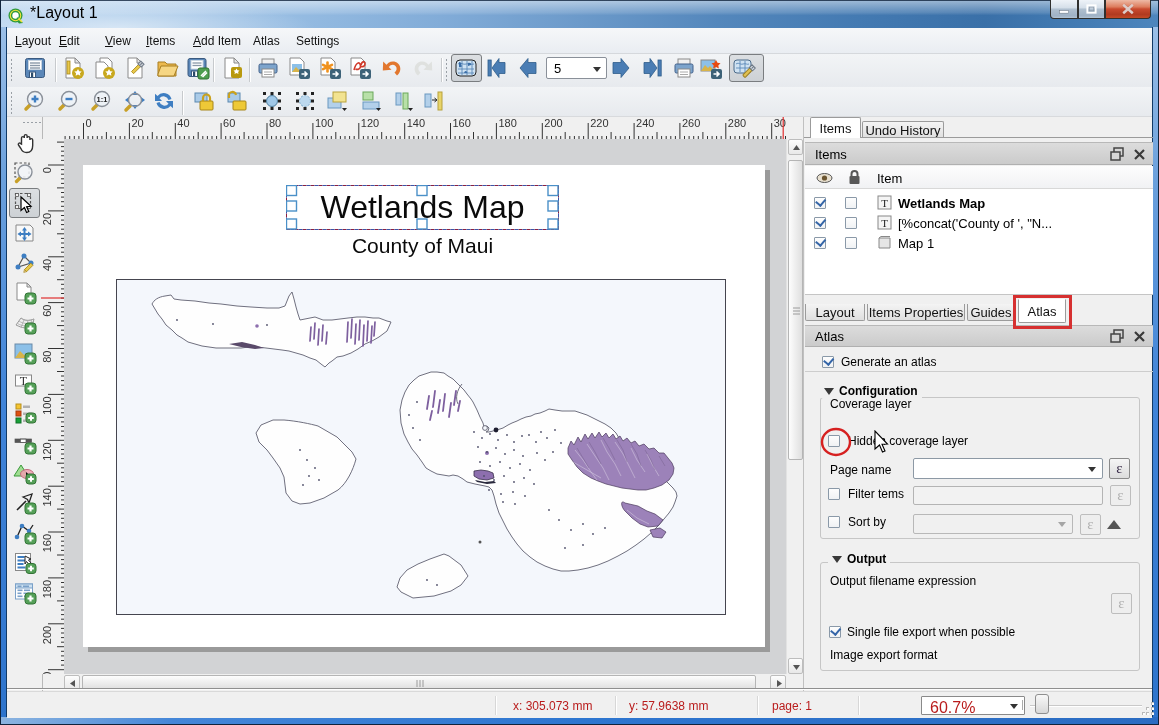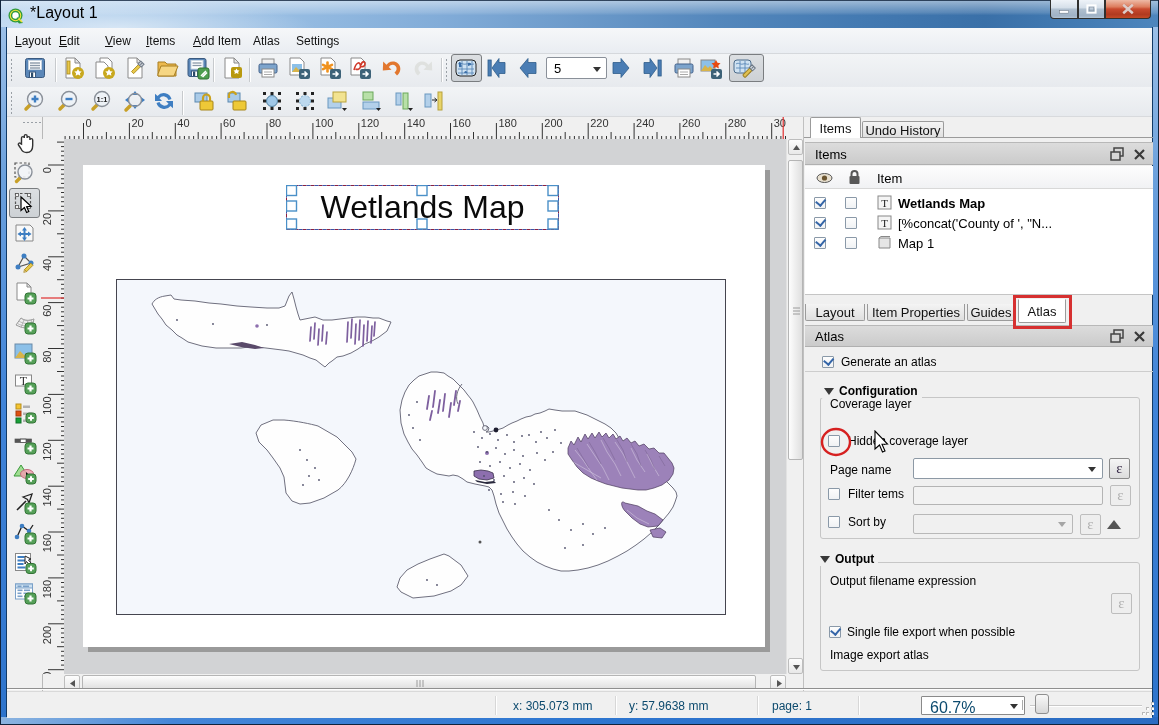--- a/index.html
+++ b/index.html
@@ -55,21 +55,21 @@
 .combo{position:absolute;background:linear-gradient(#f4f4f4,#e2e2e2);border:1px solid #8d99a5;border-radius:2px;font-size:12px;color:#000}
 .combo .arr{position:absolute;right:6px;top:50%;margin-top:-2px;width:0;height:0;border-left:4px solid transparent;border-right:4px solid transparent;border-top:5px solid #333}
 .combo.dis{background:#f0f0f0;border-color:#b8b8b8}
 .combo.dis .arr{border-top-color:#a5a5a5}
 .ledit{position:absolute;background:#f2f2f2;border:1px solid #b4b4b4;border-radius:2px;font-size:12px}
 .epsbtn{position:absolute;width:21px;height:21px;border:1px solid #8a8a8a;border-radius:2px;background:linear-gradient(#f5f5f5,#dcdcdc);text-align:center;font-size:15px;font-family:"Liberation Serif",serif;color:#3a2d4a;line-height:19px}
 .epsbtn.dis{border-color:#bdbdbd;color:#b0b0b0;background:#eee}
 .grp{position:absolute;border:1px solid #c6c6c6;border-radius:3px}
 .grptitle{position:absolute;font-size:12px;font-weight:bold;color:#000;background:#f0f0f0;padding:0 4px}
 
-#statusbar{left:7px;top:691px;width:1145px;height:27px;background:#f0f0f0;border-top:1px solid #d9d9d9;font-size:12px;color:#0c4a6e}
+#statusbar{left:7px;top:691px;width:1145px;height:27px;background:#f0f0f0;border-top:1px solid #d9d9d9;font-size:12px;color:#b91c1c}
 .ssep{position:absolute;top:4px;width:1px;height:19px;background:#d7d7d7;box-shadow:1px 0 0 #fff}
 </style></head>
 <body>
 <div id="win">
   <div class="abs" id="titlebar"></div>
   <div class="abs" id="borderL"></div>
   <div class="abs" id="borderR"></div>
   <div class="abs" id="borderB"></div>
   <div class="abs edgeline" style="left:0;top:0;width:1159px;height:1px;opacity:.8"></div>
   <div class="abs edgeline" style="left:0;top:0;width:1px;height:725px"></div>
@@ -1051,20 +1051,21 @@
             <rect x="262" y="0.5" width="10" height="10"></rect>
           <rect x="0.5" y="16" width="10" height="10"></rect>
             <rect x="262" y="16" width="10" height="10"></rect>
           <rect x="0.5" y="34" width="10" height="10"></rect>
             <rect x="131" y="34" width="10" height="10"></rect>
             <rect x="262" y="34" width="10" height="10"></rect>
         </g>
       </svg>
       <div style="position:absolute;left:0;top:4px;width:273px;text-align:center;font-size:32px;color:#0a0a0a">Wetlands Map</div>
     </div>
+    <div class="abs" style="left:222px;top:95px;width:273px;text-align:center;font-size:21px;color:#0a0a0a">County of Maui</div>
   </div>
 
   <div class="abs" id="vscroll">
     <div class="sbtn" style="left:1px;top:0;width:15px;height:16px"><svg width="15" height="16">
           <path d="M7.5 5 L11 10 L4 10 Z" fill="#555"></path>
         </svg></div>
     <div class="sthumb" style="left:1px;top:21px;width:15px;height:300px"><svg width="15" height="300">
           <g stroke="#9a9a9a">
             <line x1="4" y1="147" x2="11" y2="147"></line>
             <line x1="4" y1="150" x2="11" y2="150"></line>
@@ -1136,21 +1137,21 @@
       <span class="cb ck" style="left:9px;top:71px"></span>
         <span class="cb" style="left:40px;top:71px"></span>
       <svg style="position:absolute;left:72px;top:69px" width="15" height="15">
           <path d="M2 3 L13 3 L13 13 L2 13 Z" fill="#e6e6e6" stroke="#888"></path>
           <path d="M2 3 L4 1.5 L13 1.5" fill="none" stroke="#888"></path>
         </svg>
       <span class="lbl" style="left:93px;top:70px;font-size:13px">Map 1</span>
     </div>
 
     <div class="tab" style="left:1px;top:187px;width:60px;height:17px;border-top:none;border-radius:0 0 2px 2px;padding-top:1px">Layout</div>
-    <div class="tab" style="left:63px;top:187px;width:98px;height:17px;border-top:none;border-radius:0 0 2px 2px;padding-top:1px">Item Properties</div>
+    <div class="tab" style="left:63px;top:187px;width:98px;height:17px;border-top:none;border-radius:0 0 2px 2px;padding-top:1px">Items Properties</div>
     <div class="tab" style="left:163px;top:187px;width:48px;height:17px;border-top:none;border-radius:0 0 2px 2px;padding-top:1px">Guides</div>
     <div class="tab tabsel" style="left:214px;top:182px;width:48px;height:24px;border-radius:0 0 2px 2px;padding-top:4px;z-index:2;border-top-color:#fff">Atlas</div>
     <div class="abs" style="left:209px;top:178px;width:59px;height:34px;border:3px solid #d63030;z-index:3"></div>
 
     <div class="paneltitle" style="left:1px;top:208px;width:348px;height:22px">
         <span style="position:absolute;left:10px;top:3px">Atlas</span>
       <svg style="position:absolute;left:305px;top:3px" width="15" height="15">
           <rect x="4" y="1" width="9" height="8" fill="none" stroke="#444" stroke-width="1.5"></rect>
           <rect x="1" y="5" width="9" height="8" fill="#d6d6d6" stroke="#444" stroke-width="1.5"></rect>
         </svg>
@@ -1184,26 +1185,26 @@
     <div class="epsbtn dis" style="left:306px;top:368px">ε</div>
     <span class="cb" style="left:24px;top:399px"></span>
     <span class="lbl" style="left:44px;top:398px">Sort by</span>
     <div class="combo dis" style="left:109px;top:397px;width:160px;height:20px">
         <span class="arr"></span>
       </div>
     <div class="epsbtn dis" style="left:276px;top:397px">ε</div>
     <span class="abs" style="left:303px;top:403px;width:0;height:0;border-left:7px solid transparent;border-right:7px solid transparent;border-bottom:9px solid #555"></span>
 
     <div class="grp" style="left:16px;top:445px;width:320px;height:109px"></div>
-    <div class="grptitle" style="left:12px;top:435px"><span style="display:inline-block;width:0;height:0;border-left:5px solid transparent;border-right:5px solid transparent;border-top:7px solid #383838;margin-right:5px"></span>Output</div>
+    <div class="grptitle" style="left:24px;top:435px"><span style="display:inline-block;width:0;height:0;border-left:5px solid transparent;border-right:5px solid transparent;border-top:7px solid #383838;margin-right:5px"></span>Output</div>
     <span class="lbl" style="left:26px;top:457px">Output filename expression</span>
     <div class="epsbtn dis" style="left:307px;top:476px">ε</div>
     <span class="cb ck" style="left:25px;top:509px"></span>
     <span class="lbl" style="left:43px;top:508px">Single file export when possible</span>
-    <span class="lbl" style="left:26px;top:531px">Image export atlas</span>
+    <span class="lbl" style="left:26px;top:531px">Image export format</span>
   </div>
   <div class="abs" style="left:7px;top:688px;width:1145px;height:1px;background:#8f8f8f"></div>
     <div class="abs" style="left:7px;top:689px;width:1145px;height:1px;background:#fdfdfd"></div>
     <div class="abs" id="statusbar">
     <span class="abs" style="left:506px;top:7px">x: 305.073 mm</span>
     <span class="abs" style="left:622px;top:7px">y: 57.9638 mm</span>
     <span class="abs" style="left:765px;top:7px">page: 1</span>
     <span class="ssep" style="left:488px"></span>
     <span class="ssep" style="left:608px"></span>
     <span class="ssep" style="left:750px"></span>

